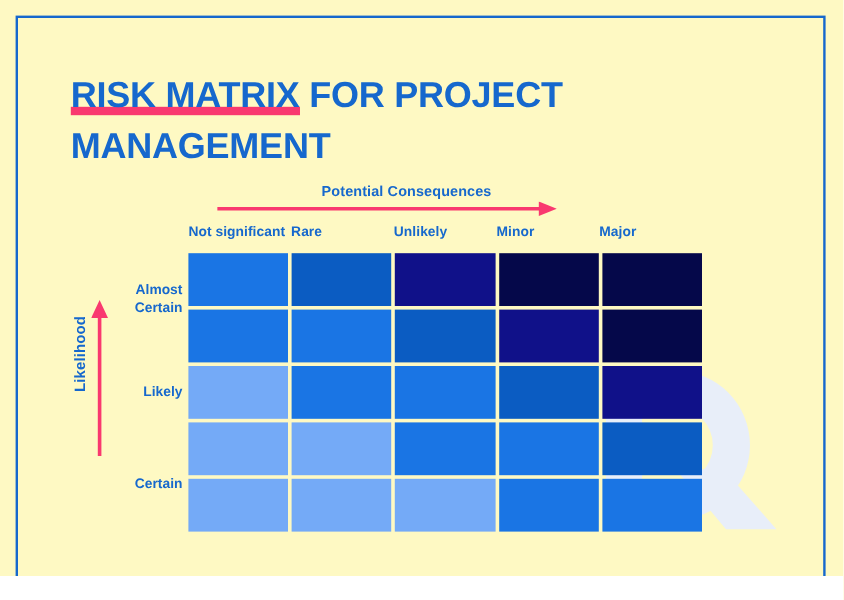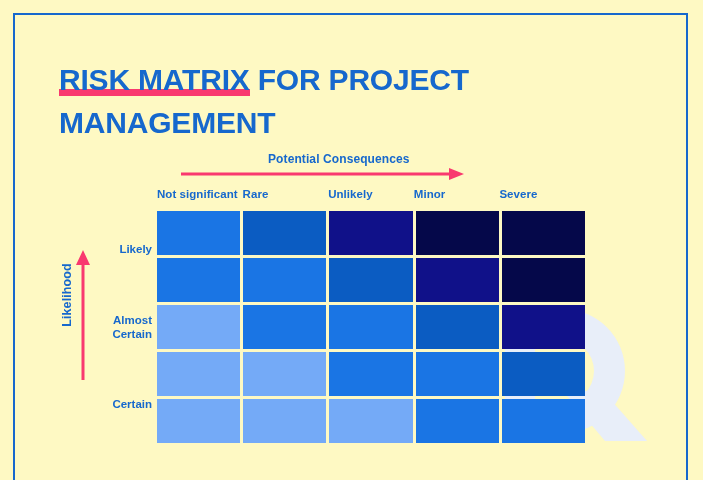--- a/index.html
+++ b/index.html
@@ -188,29 +188,29 @@
   <svg id="lk-arrow" viewBox="0 0 14 130" aria-hidden="true">
     <line x1="7" y1="130" x2="7" y2="13" stroke="#f9396f" stroke-width="3"></line>
     <polygon points="0,15 7,0 14,15" fill="#f9396f"></polygon>
   </svg>
 
   <div id="col-headers">
     <div class="col-head">Not significant</div>
     <div class="col-head">Rare</div>
     <div class="col-head">Unlikely</div>
     <div class="col-head">Minor</div>
-    <div class="col-head">Severe</div>
+    <div class="col-head">Major</div>
   </div>
 
   <div id="row-labels">
     <div class="row-head">
-        <span>Likely</span>
+        <span>Almost<br>Certain</span>
       </div>
     <div class="row-head">
-        <span>Almost<br>Certain</span>
+        <span>Likely</span>
       </div>
     <div class="row-head">
         <span>Certain</span>
       </div>
   </div>
 
   <div id="matrix">
       <div class="cell" style="background: rgb(26, 117, 228);"></div>
       <div class="cell" style="background: rgb(11, 92, 194);"></div>
       <div class="cell" style="background: rgb(16, 17, 137);"></div>

